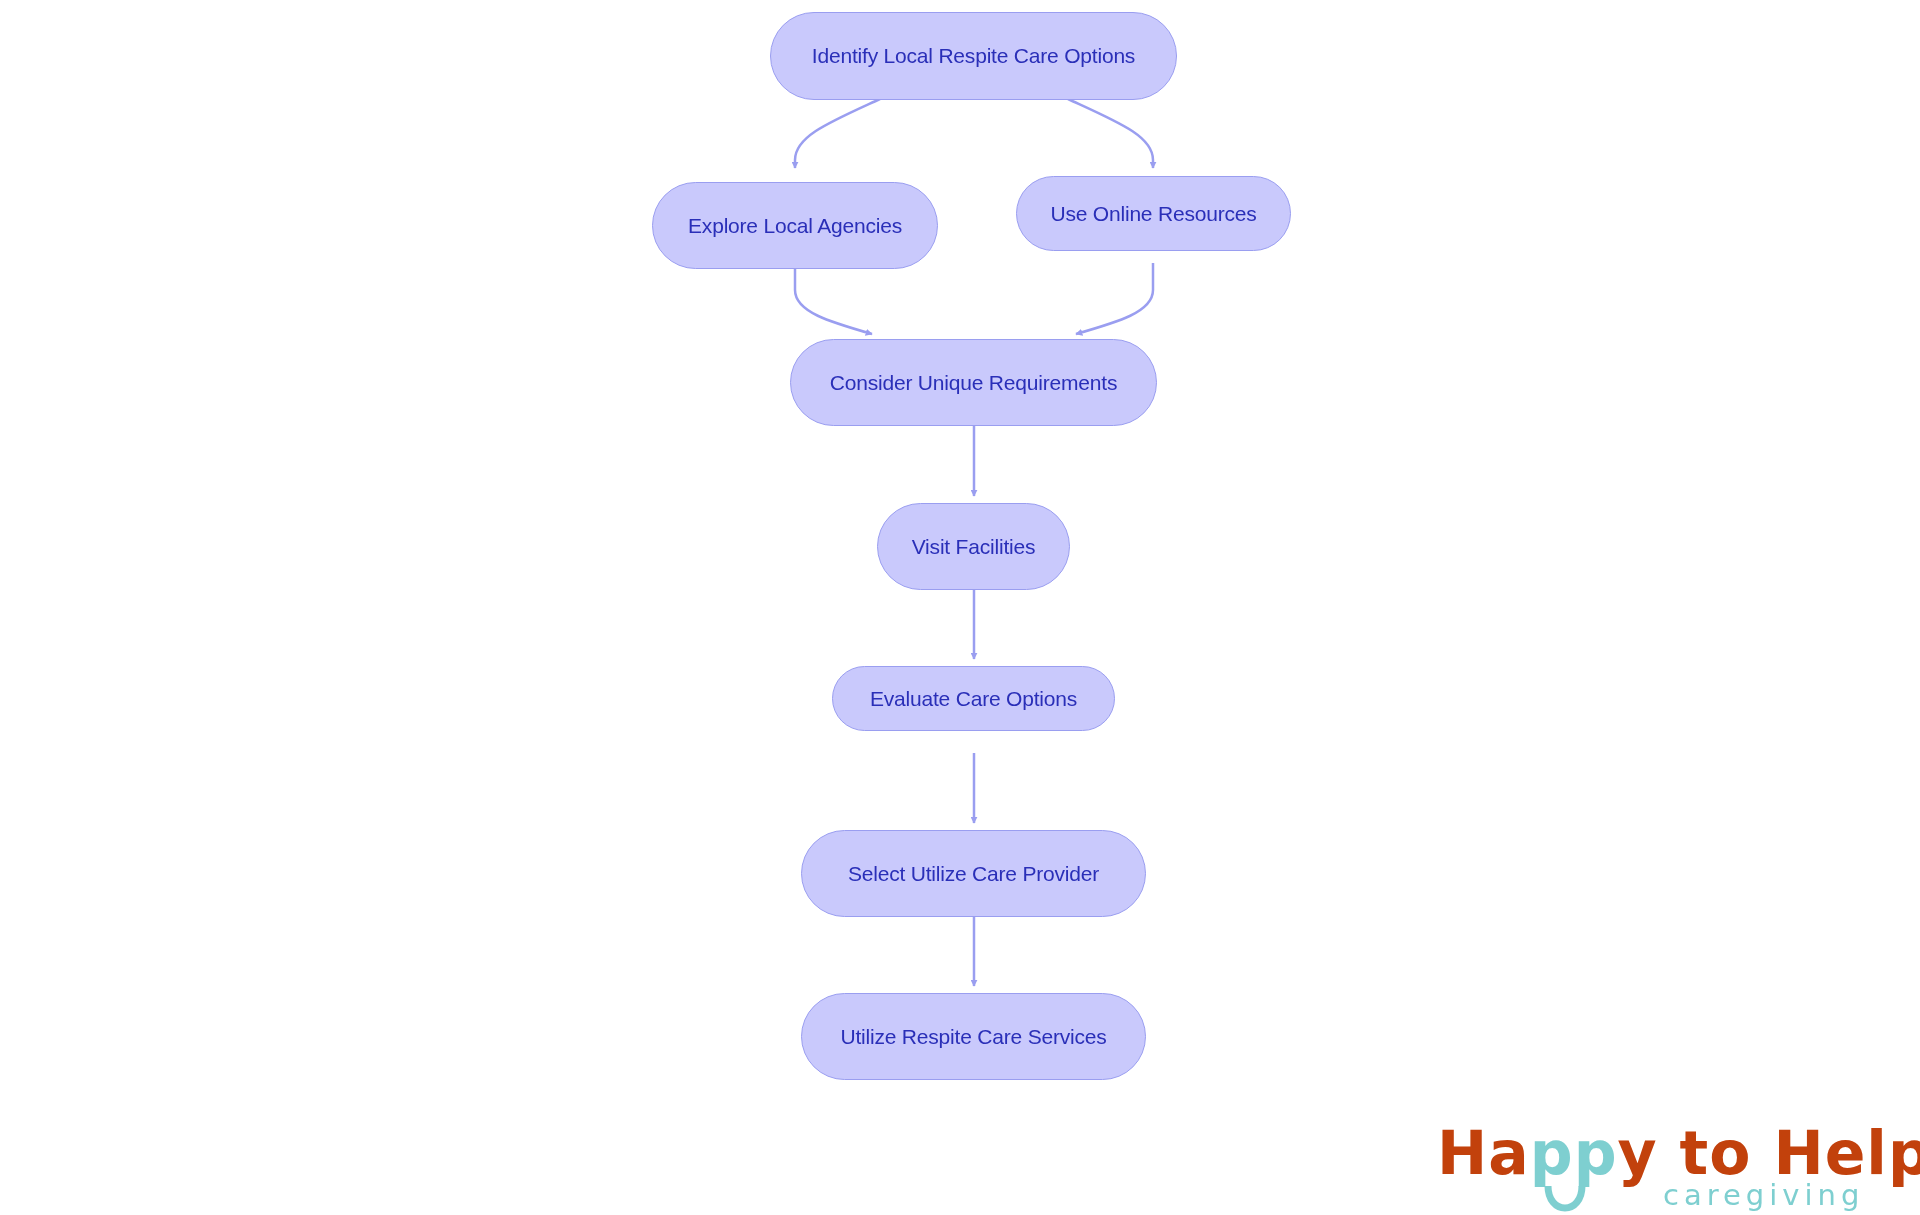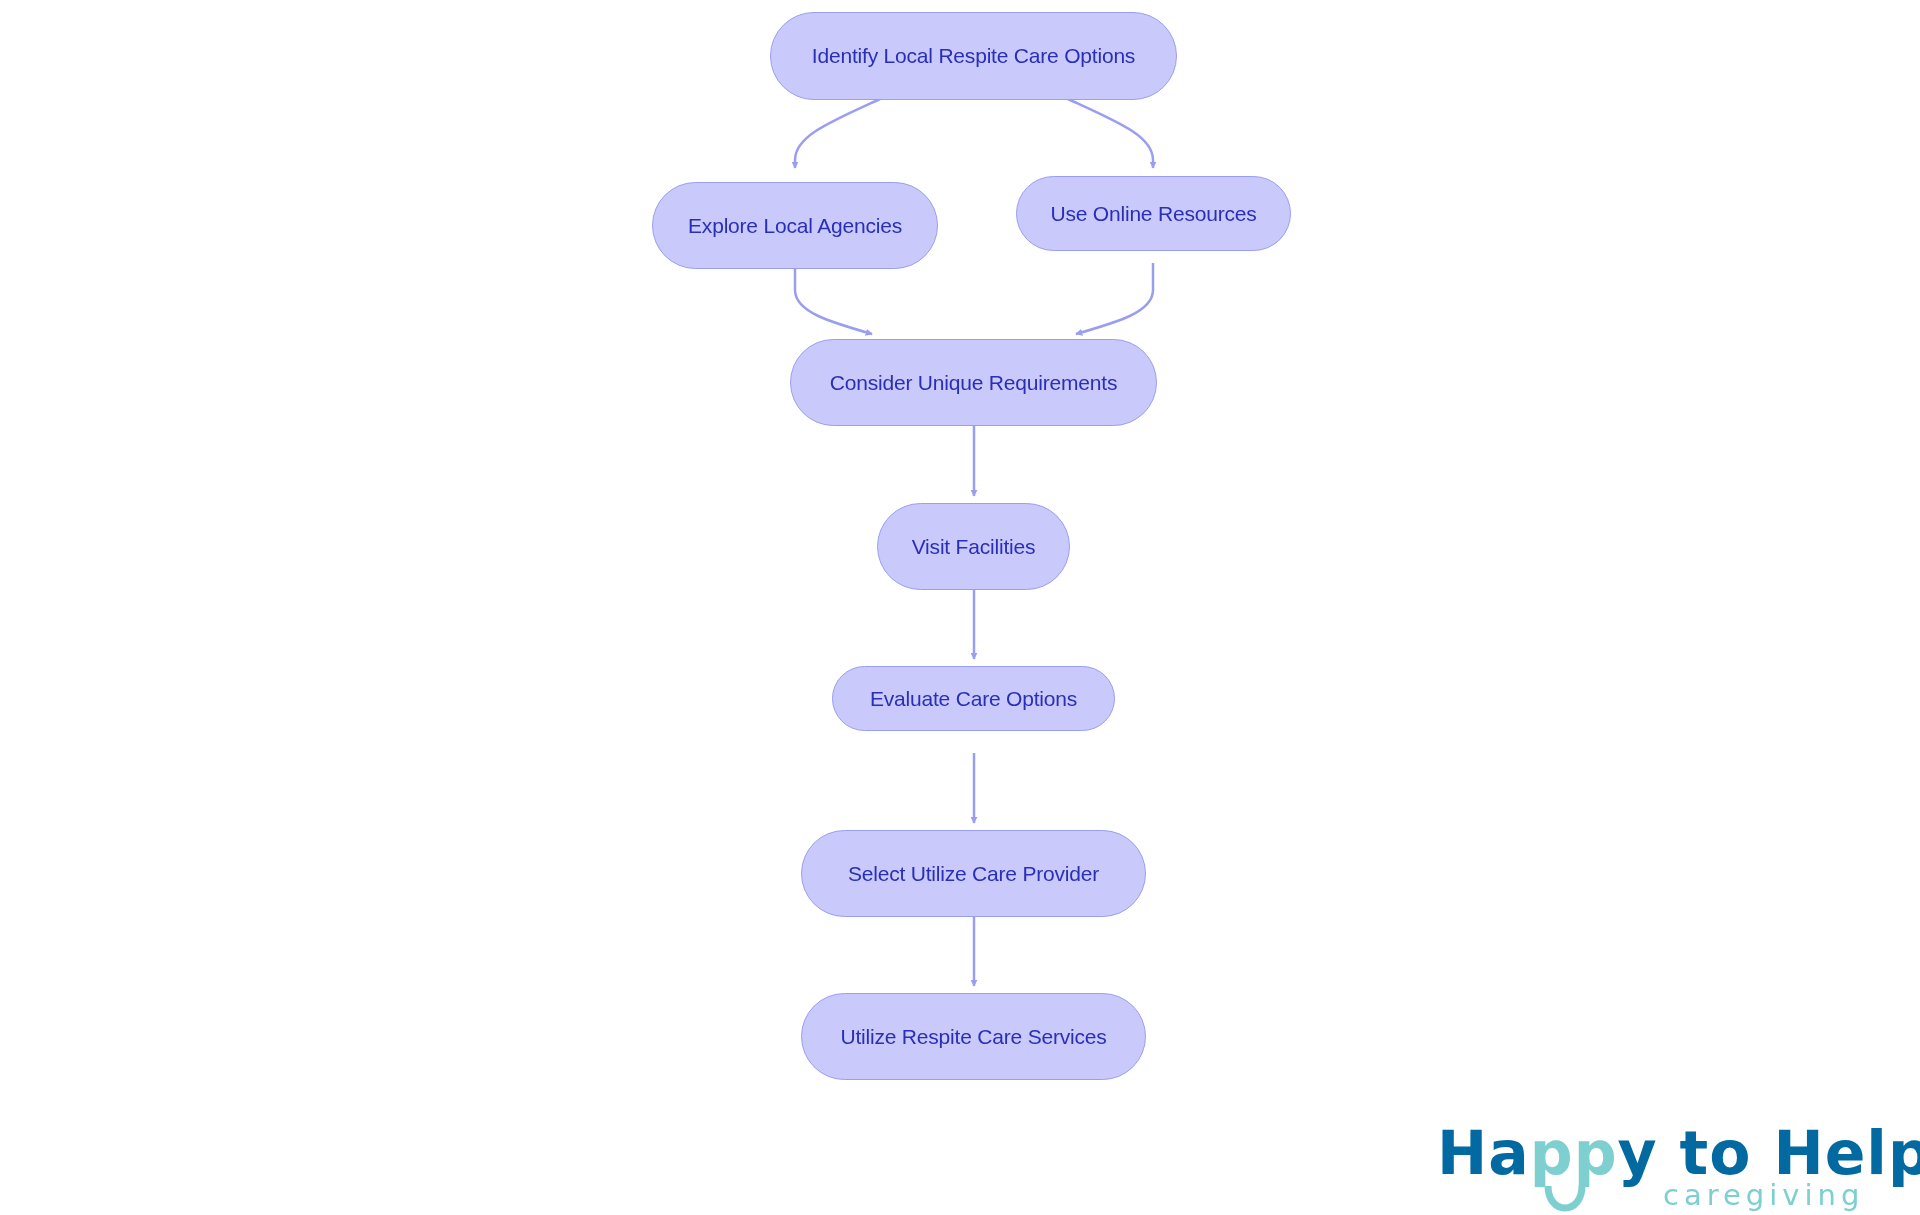--- a/index.html
+++ b/index.html
@@ -9,21 +9,21 @@
     position: absolute; box-sizing: border-box;
     background: #c9c9fc; border: 1.5px solid #9a9ef0;
     border-radius: 44px;
     display: flex; align-items: center; justify-content: center;
     color: #2a2fb8; font-size: 21px; white-space: nowrap;
     font-family: "Liberation Sans", sans-serif; letter-spacing: -0.2px;
     cursor: pointer;
   }
   .logo { position: absolute; left: 1437px; top: 1118px; width: 470px; height: 97px; }
   .logo .main { position: absolute; left: 0; top: 0; font-family: "DejaVu Sans", sans-serif; font-weight: bold; font-size: 60px; letter-spacing: 1px; line-height: 70px; white-space: nowrap; }
-  .logo .coral { color: #0369a1; }
+  .logo .coral { color: #c2410c; }
   .logo .teal { color: #7ecfd0; }
   .logo .sub { position: absolute; left: 226px; top: 60px; font-family: "DejaVu Sans", sans-serif; font-size: 29px; letter-spacing: 5px; color: #7ecfd0; line-height: 34px; }
   .logo .smile { position: absolute; left: 107px; top: 66px; width: 42px; height: 28px; }
 </style>
 </head>
 <body>
 
 <svg id="canvas" width="1920" height="1215" viewBox="0 0 1920 1215">
   <defs>
     <marker id="arrow" viewBox="0 0 10 10" refX="9" refY="5" markerWidth="7" markerHeight="7" orient="auto-start-reverse" markerUnits="userSpaceOnUse">

